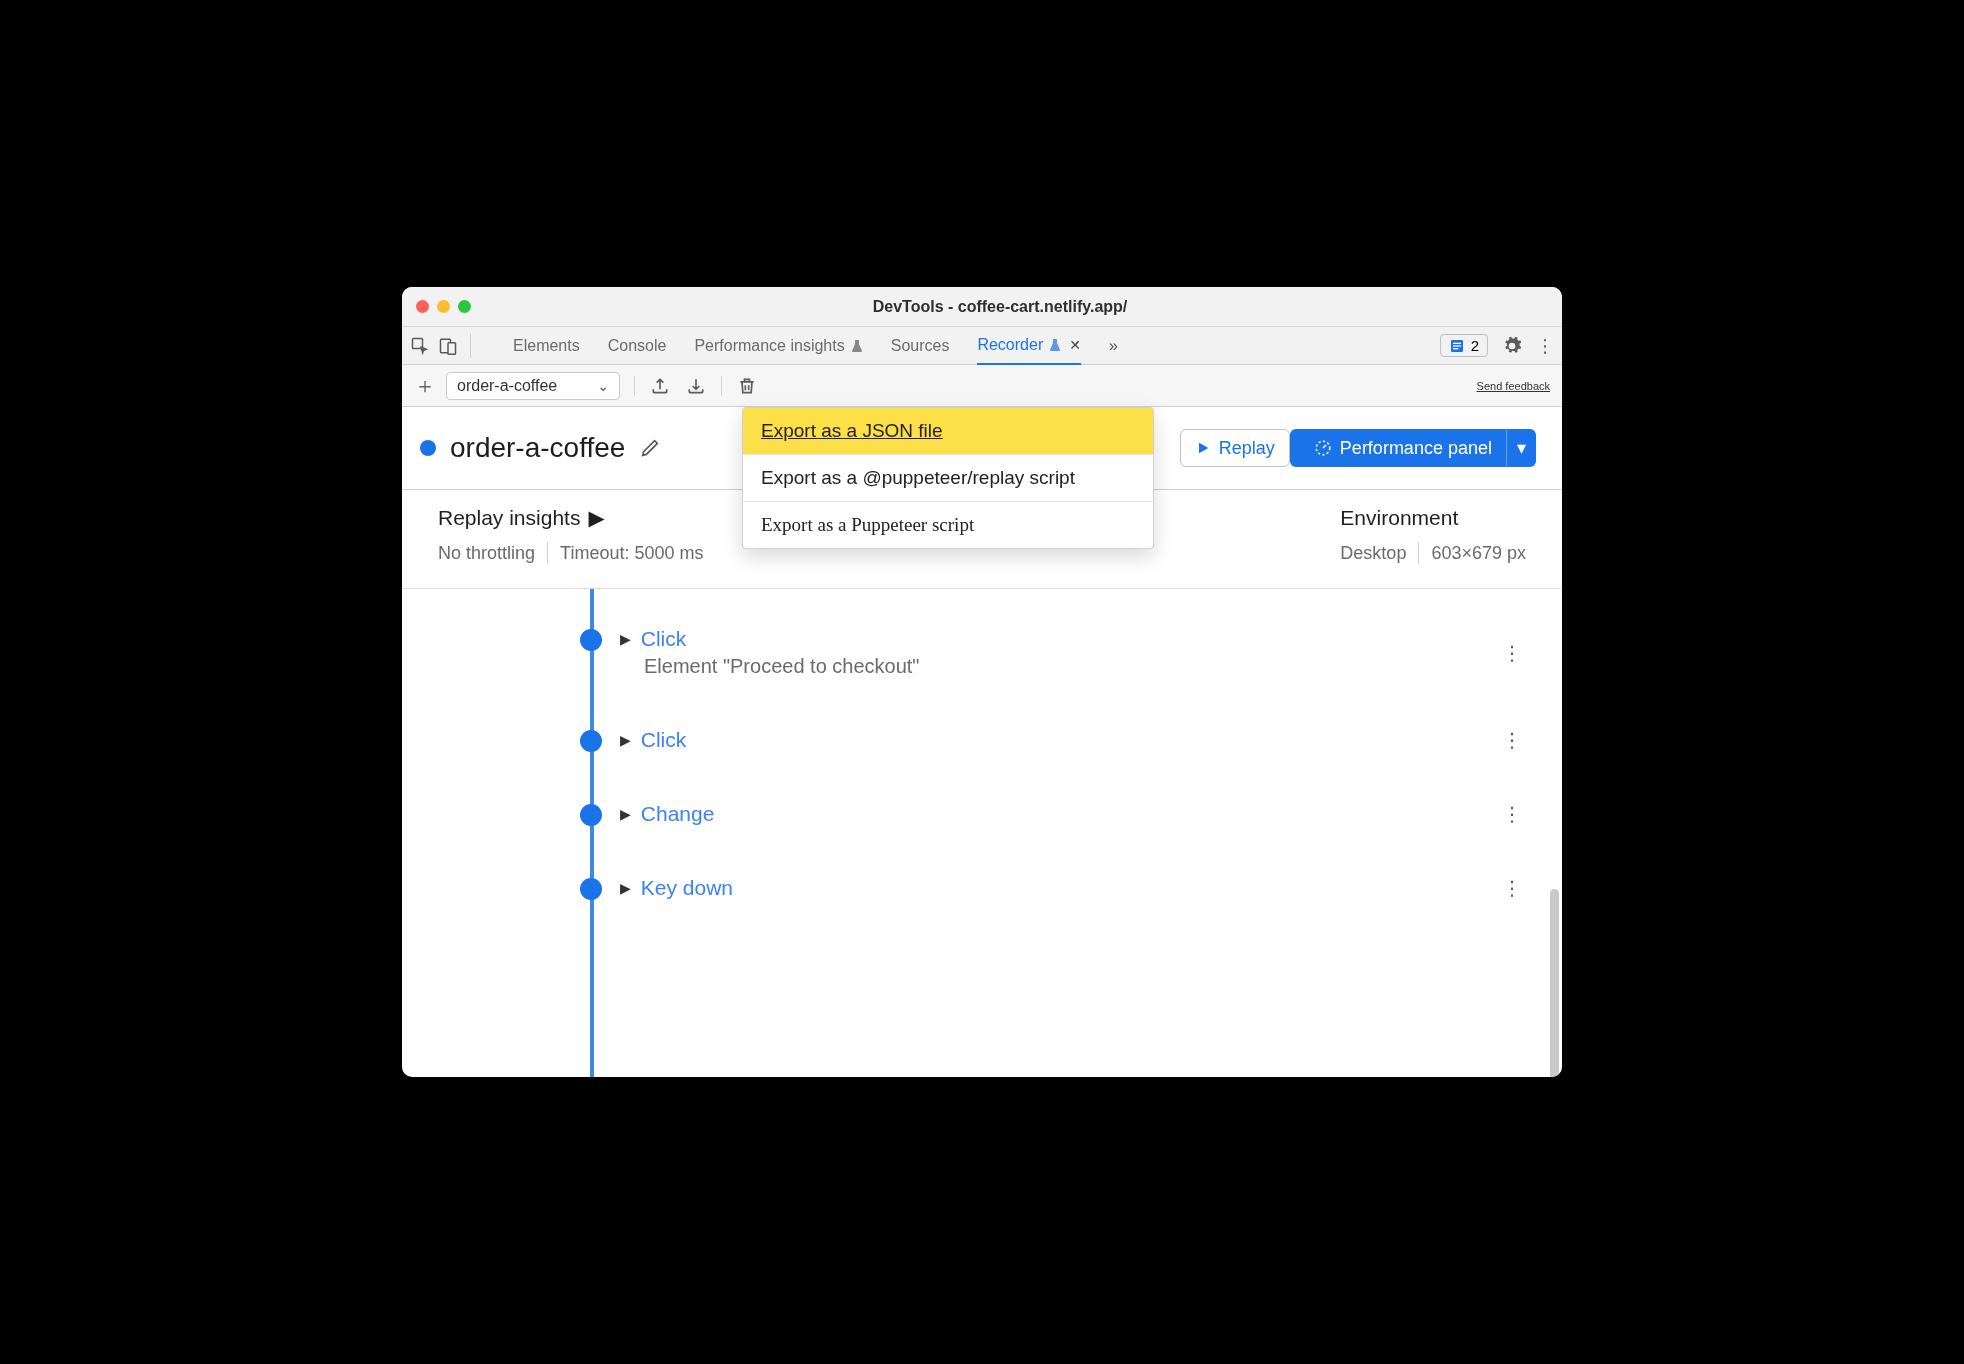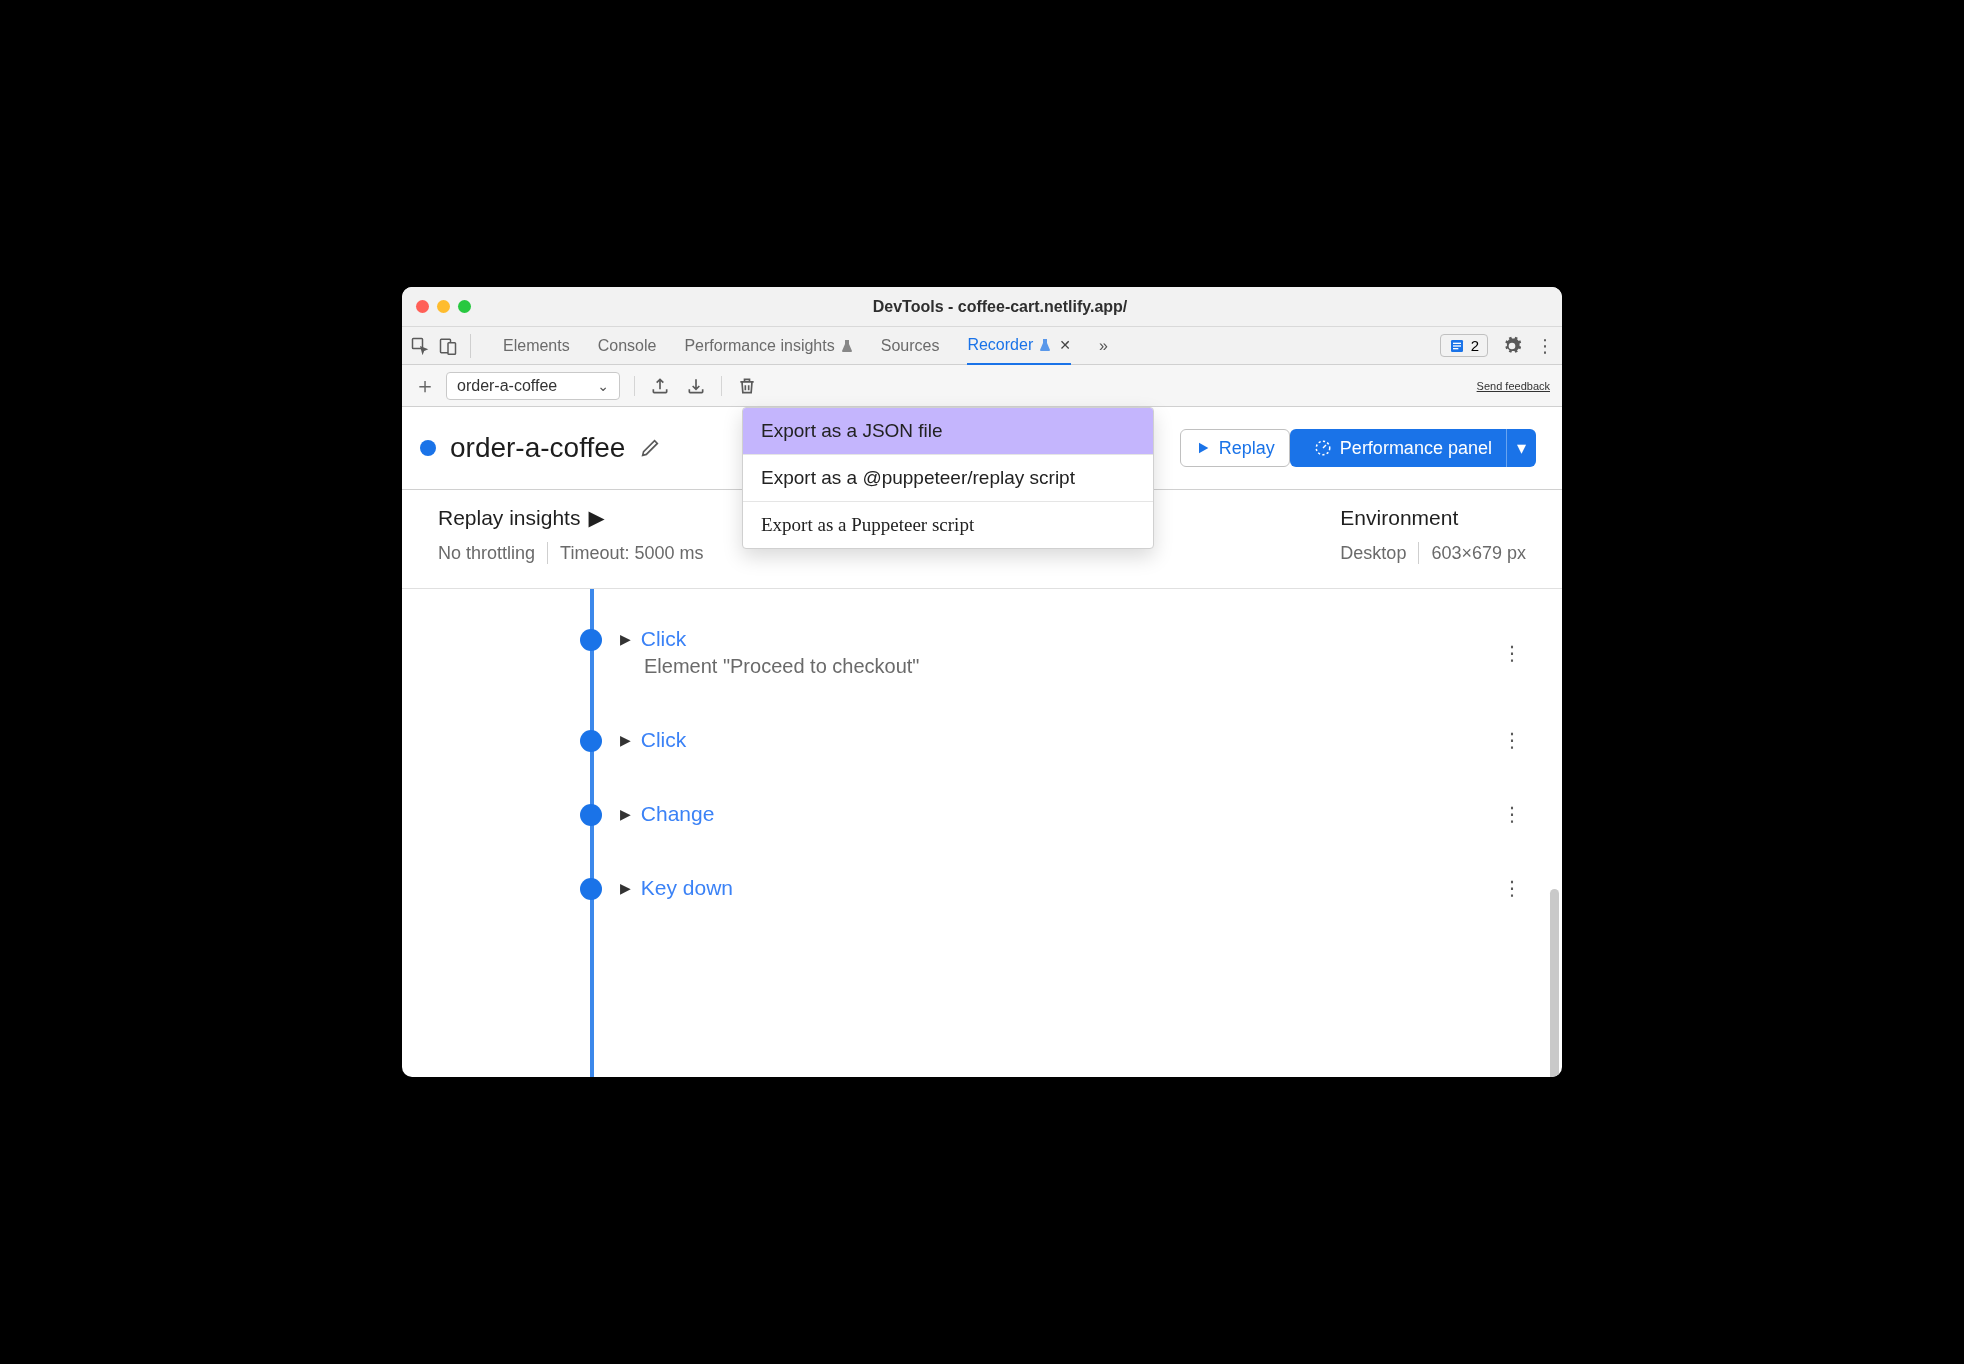--- a/index.html
+++ b/index.html
@@ -55,21 +55,21 @@
   }
 
   
   .tabstrip {
     height: 38px;
     background: #f2f2f2;
     border-bottom: 1px solid #d0d0d0;
     display: flex;
     align-items: center;
     padding: 0 8px;
-    gap: 14px;
+    gap: 24px;
   }
   .tabstrip-left {
     display: flex;
     align-items: center;
     gap: 8px;
     padding-right: 12px;
     border-right: 1px solid #cfcfcf;
     height: 24px;
   }
   .tabs {
@@ -292,21 +292,21 @@
     overflow: hidden;
   }
   .export-item {
     padding: 12px 18px;
     font-size: 19px;
     color: #222;
     border-bottom: 1px solid #e5e5e5;
     cursor: pointer;
   }
   .export-item:last-child { border-bottom: none; font-family: Liberation Serif, serif; }
-  .export-item.hover { background: #c4b5fd; }
+  .export-item.hover { background: #fde047; text-decoration: underline; }
 
   
   .fake-scrollbar {
     position: absolute;
     right: 3px;
     top: 300px;
     width: 9px;
     height: 270px;
     background: #c9c9c9;
     border-radius: 5px;

